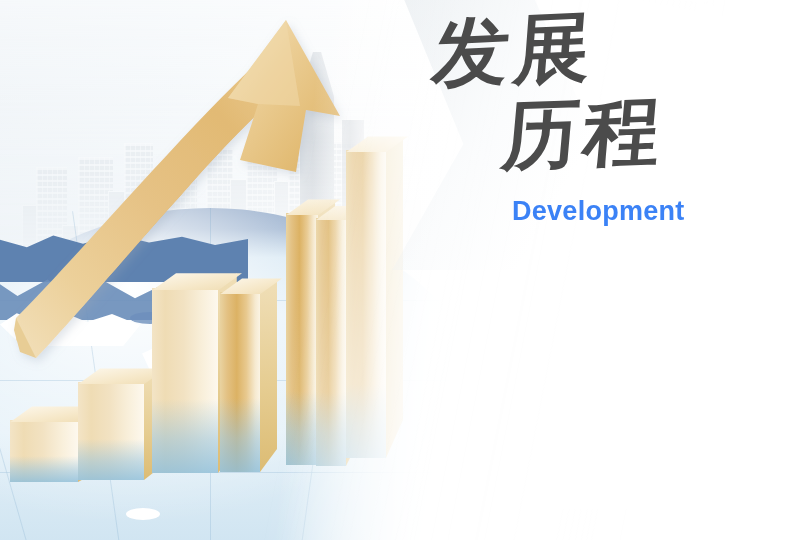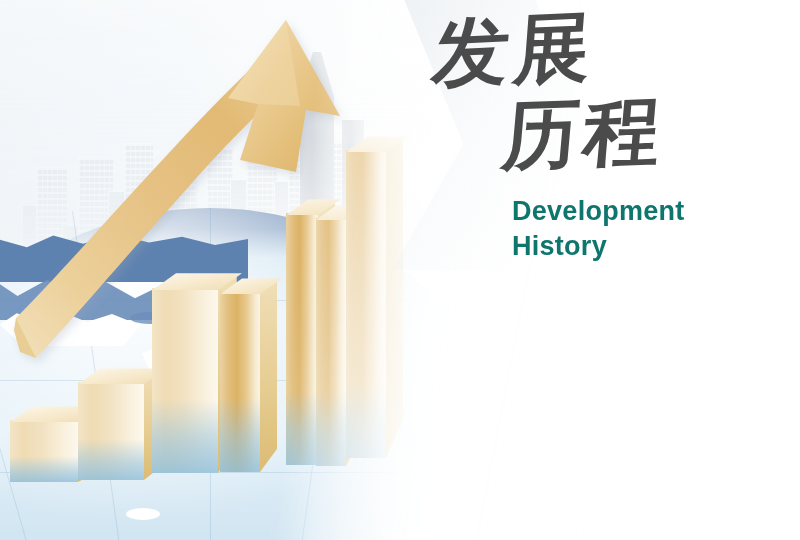--- a/index.html
+++ b/index.html
@@ -206,21 +206,21 @@
   .cjk.l2 {
     font-size: 76px;
     margin-left: 76px;
     margin-top: 10px;
     transform: skewX(-7deg) rotate(-2deg);
     transform-origin: left top;
   }
   .en {
     margin-left: 82px;
     margin-top: 22px;
-    color:#0f766e;
+    color:#3b82f6;
     font-weight: 700;
     font-size: 27px;
     line-height: 1.28;
     letter-spacing: .01em;
   }
   .en div { white-space: nowrap; }
 </style>
 </head>
 <body>
 
@@ -393,17 +393,16 @@
 
   <div class="veil"></div>
   <div class="sheen"></div>
   <div class="fold"></div>
 
   <div class="title-block">
     <div class="cjk l1">发展</div>
     <div class="cjk l2">历程</div>
     <div class="en">
       <div>Development</div>
-      <div>History</div>
     </div>
   </div>
 
 </div>
 
 </body></html>

